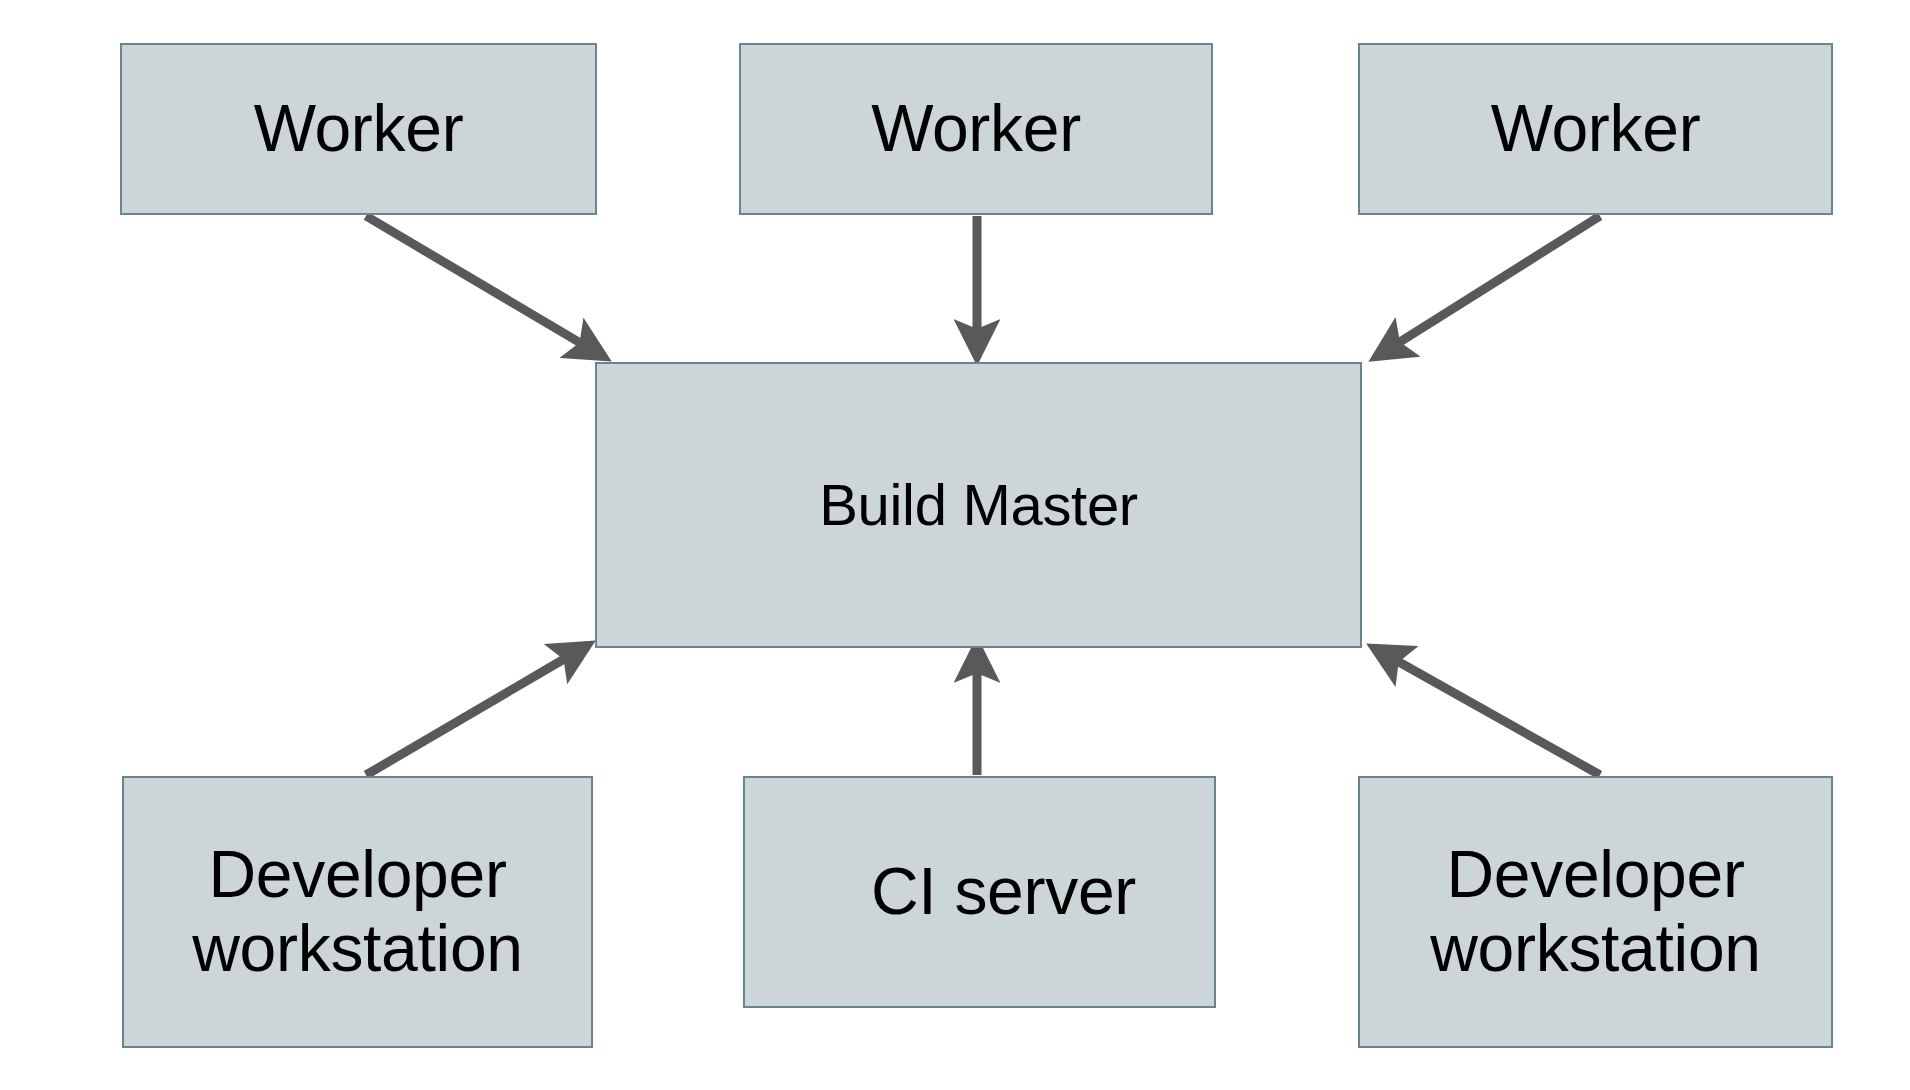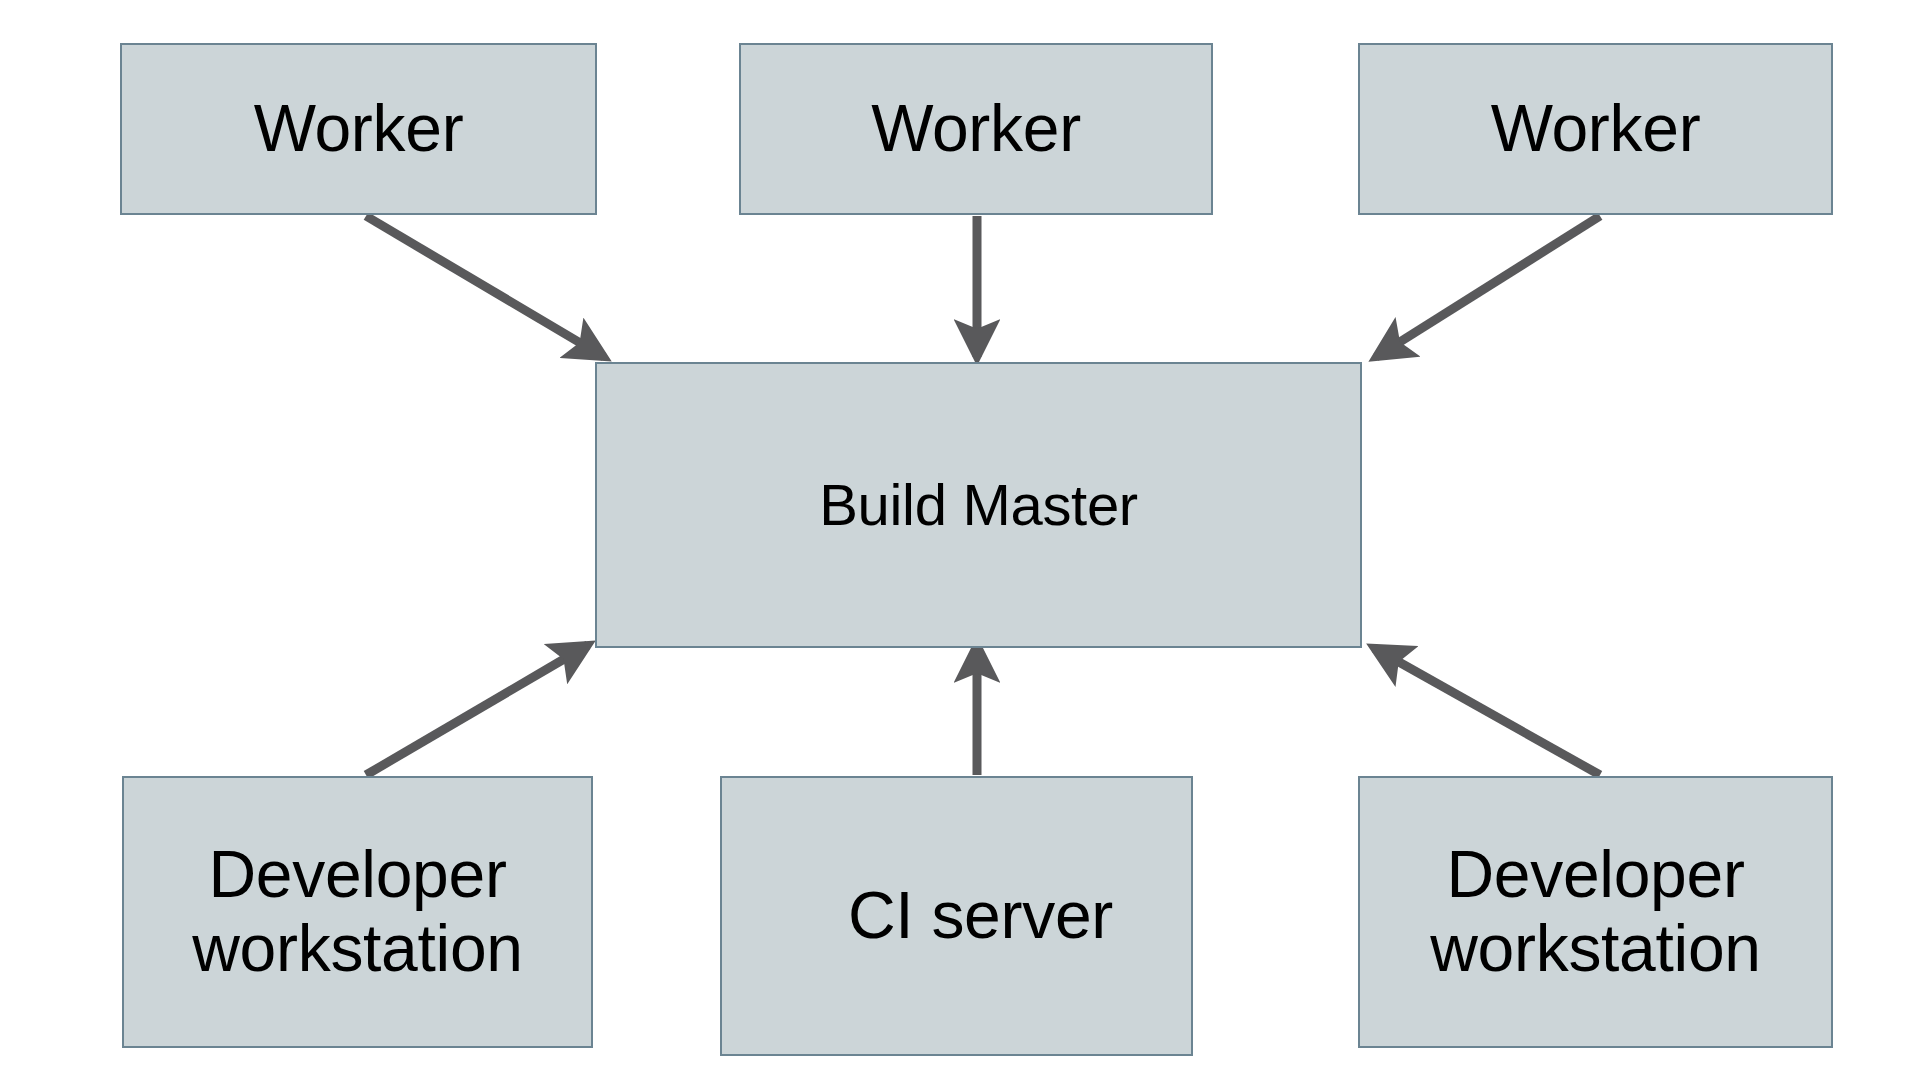--- a/index.html
+++ b/index.html
@@ -45,21 +45,21 @@
     display: block;
     width: 100%;
     white-space: pre-line;
   }
   
   #node-worker-left   { left: 120px;  top: 43px;  width: 477px; height: 172px; font-size: 66px; }
   #node-worker-mid    { left: 739px;  top: 43px;  width: 474px; height: 172px; font-size: 66px; }
   #node-worker-right  { left: 1358px; top: 43px;  width: 475px; height: 172px; font-size: 66px; }
   #node-build-master  { left: 595px;  top: 362px; width: 767px; height: 286px; font-size: 58px; }
   #node-dev-left      { left: 122px;  top: 776px; width: 471px; height: 272px; font-size: 66px; }
-  #node-ci-server     { left: 720px;  top: 776px; width: 473px; height: 280px; font-size: 66px; padding-left: 48px; }
+  #node-ci-server     { left: 743px;  top: 776px; width: 473px; height: 232px; font-size: 66px; padding-left: 48px; }
   #node-dev-right     { left: 1358px; top: 776px; width: 475px; height: 272px; font-size: 66px; }
 </style>
 </head>
 <body>
 
 <div id="diagram-canvas">
 
   <svg id="arrow-layer" viewBox="0 0 1910 1090" width="1910" height="1090" xmlns="http://www.w3.org/2000/svg">
     <defs>
       <marker id="arrowhead" markerWidth="5.2" markerHeight="5.2" refX="4.2" refY="2.6" orient="auto" markerUnits="strokeWidth">

